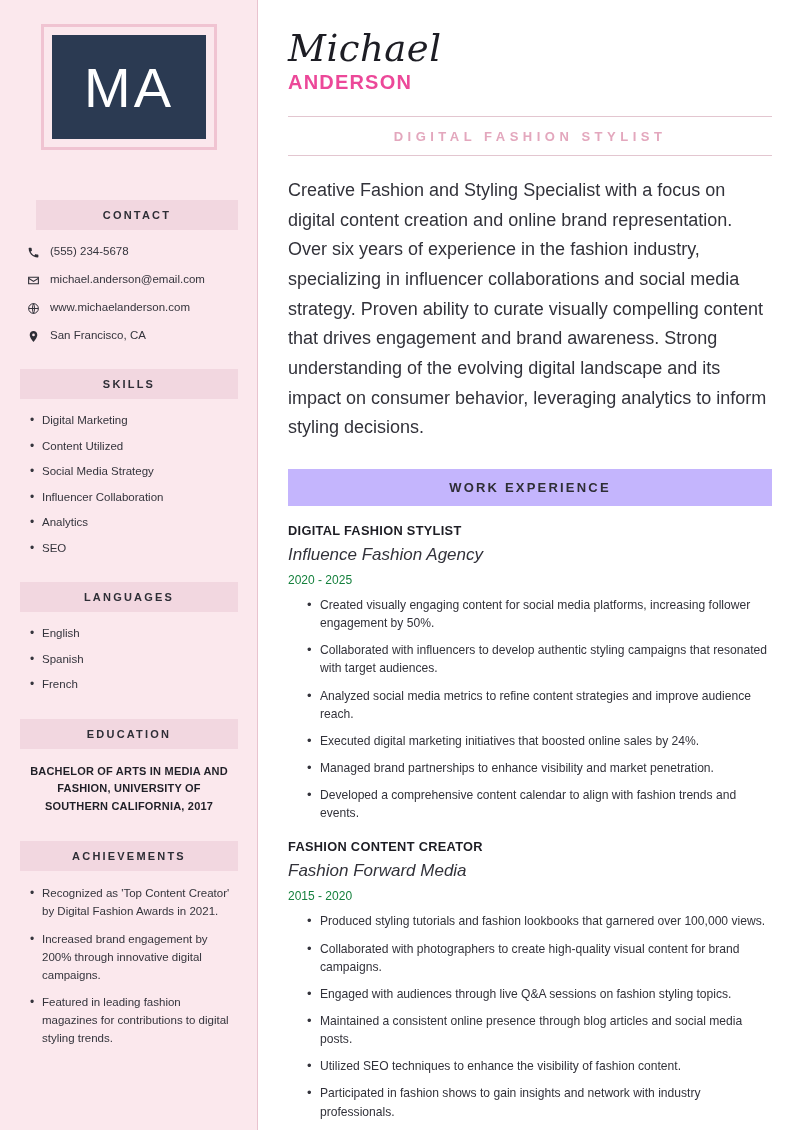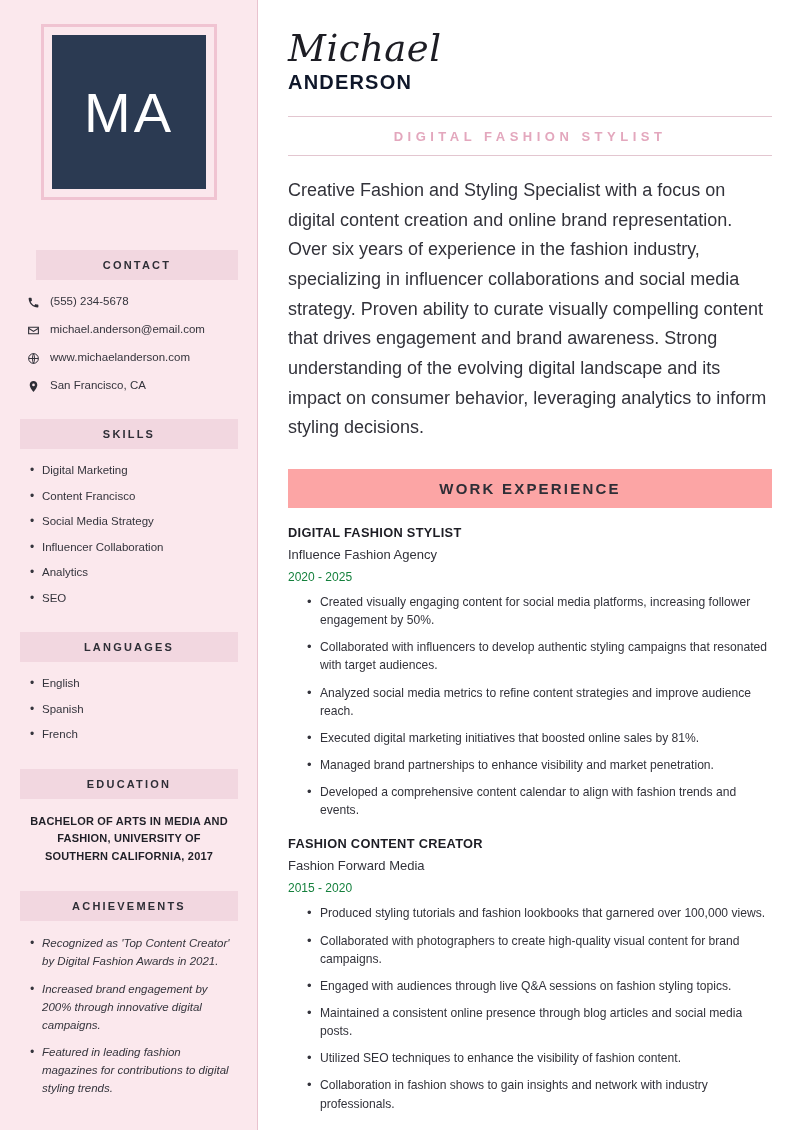--- a/index.html
+++ b/index.html
@@ -29,21 +29,21 @@
   .sidebar:after {
     content: "";
     position: absolute;
     top: 0; right: 0; width: 1px; height: 100%;
     background: #e9c3cf;
   }
 
   
   .monogram-frame {
     width: 176px;
-    height: 176px;
+    height: 126px;
     margin: 6px auto 0 auto;
     border: 3px solid #f0c4d2;
     padding: 8px;
     background: transparent;
   }
   .monogram-box {
     width: 100%;
     height: 100%;
     background: #2b3a52;
     display: flex;
@@ -121,21 +121,20 @@
     text-align: center;
   }
 
   ul.ach { margin-top: 14px; padding-left: 22px; list-style: none; }
   ul.ach li {
     position: relative;
     font-size: 11.5px;
     color: #34343c;
     line-height: 1.55;
     margin-bottom: 10px;
-    font-style: italic;
   }
   ul.ach li:before {
     content: "•";
     position: absolute;
     left: -12px;
     top: -1px;
     font-size: 12px;
   }
 
   
@@ -148,21 +147,21 @@
     font-style: italic;
     font-size: 37px;
     color: #1d1d24;
     line-height: 1.05;
     letter-spacing: 0.5px;
   }
   .name-last {
     font-size: 20px;
     font-weight: bold;
     letter-spacing: 1.2px;
-    color: #0f172a;
+    color: #ec4899;
     margin-top: 2px;
   }
 
   .title-band {
     margin-top: 22px;
     border-top: 1px solid #e3c6d0;
     border-bottom: 1px solid #e3c6d0;
     padding: 10px 0;
     text-align: center;
   }
@@ -175,41 +174,42 @@
 
   .summary {
     margin-top: 20px;
     font-size: 18px;
     color: #32323a;
     line-height: 1.65;
     text-align: left;
   }
 
   .main-head {
-    background: #fca5a5;
+    background: #c4b5fd;
     text-align: center;
-    font-size: 15px;
+    font-size: 13px;
     font-weight: bold;
     letter-spacing: 2.2px;
     color: #2e2e36;
     padding: 11px 4px;
     margin-top: 26px;
   }
 
   .job { margin-top: 17px; }
   .job-title {
     font-size: 12.8px;
     font-weight: bold;
     letter-spacing: 0.3px;
     color: #1d1d24;
   }
   .job-org {
-    font-size: 13px;
+    font-size: 17px;
     color: #32323a;
     margin-top: 7px;
+    font-style: italic;
   }
   .job-dates {
     font-size: 12px;
     color: #15803d;
     margin-top: 8px;
   }
   ul.duties {
     margin-top: 9px;
     padding-left: 32px;
     list-style: none;
@@ -276,21 +276,21 @@
               <path d="M12 2C8.1 2 5 5.1 5 9c0 5.2 7 13 7 13s7-7.8 7-13c0-3.9-3.1-7-7-7zm0 9.5A2.5 2.5 0 1 1 12 6.5a2.5 2.5 0 0 1 0 5z"></path>
             </svg>
         </span>
         <span class="txt">San Francisco, CA</span>
       </div>
     </div>
 
     <div class="side-head">SKILLS</div>
     <ul class="bullets">
       <li>Digital Marketing</li>
-      <li>Content Francisco</li>
+      <li>Content Utilized</li>
       <li>Social Media Strategy</li>
       <li>Influencer Collaboration</li>
       <li>Analytics</li>
       <li>SEO</li>
     </ul>
 
     <div class="side-head">LANGUAGES</div>
     <ul class="bullets">
       <li>English</li>
       <li>Spanish</li>
@@ -325,34 +325,34 @@
     <div class="main-head">WORK EXPERIENCE</div>
 
     <section class="job">
       <div class="job-title">DIGITAL FASHION STYLIST</div>
       <div class="job-org">Influence Fashion Agency</div>
       <div class="job-dates">2020 - 2025</div>
       <ul class="duties">
         <li>Created visually engaging content for social media platforms, increasing follower engagement by 50%.</li>
         <li>Collaborated with influencers to develop authentic styling campaigns that resonated with target audiences.</li>
         <li>Analyzed social media metrics to refine content strategies and improve audience reach.</li>
-        <li>Executed digital marketing initiatives that boosted online sales by 81%.</li>
+        <li>Executed digital marketing initiatives that boosted online sales by 24%.</li>
         <li>Managed brand partnerships to enhance visibility and market penetration.</li>
         <li>Developed a comprehensive content calendar to align with fashion trends and events.</li>
       </ul>
     </section>
 
     <section class="job">
       <div class="job-title">FASHION CONTENT CREATOR</div>
       <div class="job-org">Fashion Forward Media</div>
       <div class="job-dates">2015 - 2020</div>
       <ul class="duties">
         <li>Produced styling tutorials and fashion lookbooks that garnered over 100,000 views.</li>
         <li>Collaborated with photographers to create high-quality visual content for brand campaigns.</li>
         <li>Engaged with audiences through live Q&amp;A sessions on fashion styling topics.</li>
         <li>Maintained a consistent online presence through blog articles and social media posts.</li>
         <li>Utilized SEO techniques to enhance the visibility of fashion content.</li>
-        <li>Collaboration in fashion shows to gain insights and network with industry professionals.</li>
+        <li>Participated in fashion shows to gain insights and network with industry professionals.</li>
       </ul>
     </section>
 
   </main>
 </div>
 
 </body></html>

